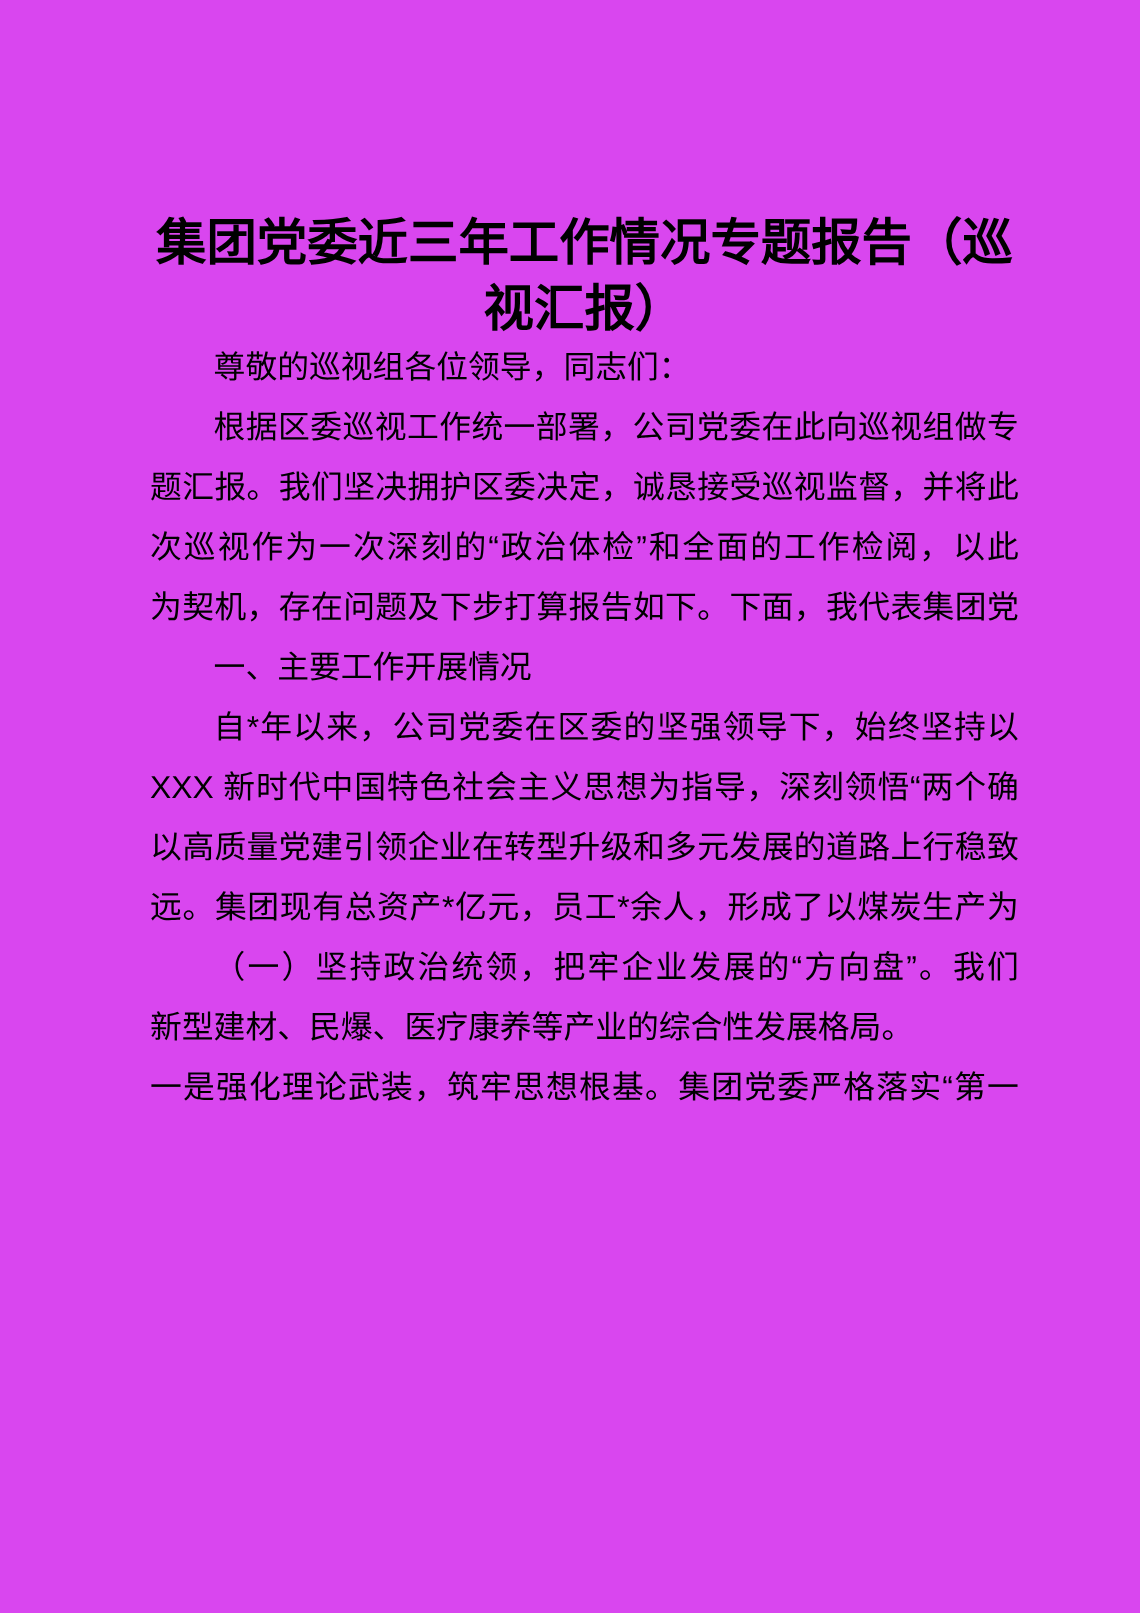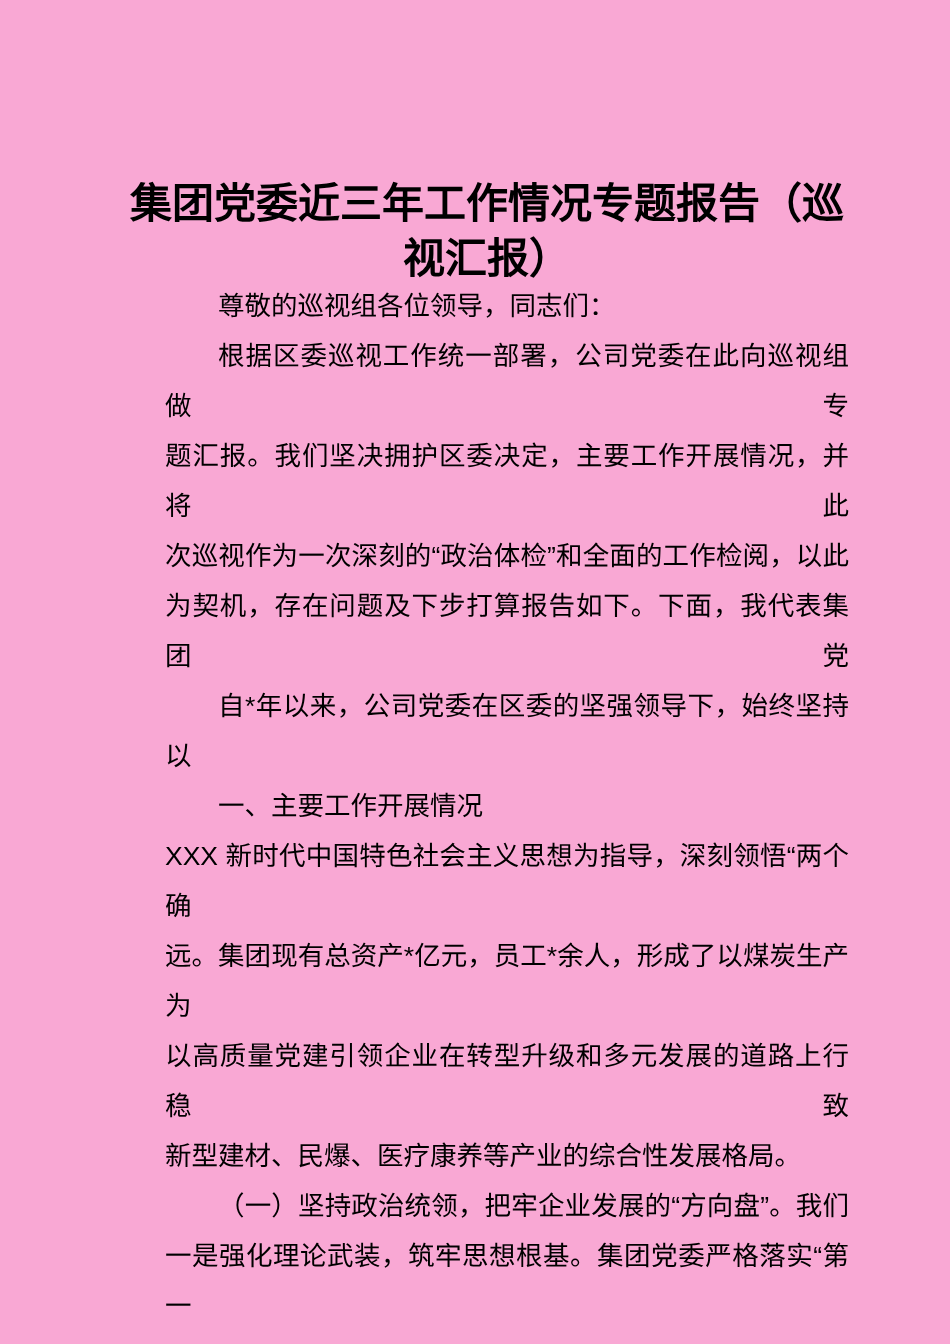--- a/index.html
+++ b/index.html
@@ -32,45 +32,44 @@
     top: 281px;
     width: 724px;
     font-family: "Liberation Sans", sans-serif;
     font-size: 26.5px;
     line-height: 50px;
   }
   .doc-body .line {
     text-align: justify;
     text-align-last: justify;
     text-justify: inter-character;
-    margin-left: 40px;
   }
   .doc-body .line.indent {
     text-indent: 2em;
   }
   .doc-body .line.para-end {
     text-align-last: left;
   }
 </style>
 </head>
 <body>
 
-<div class="page" style="background: #f9a8d4; color: rgb(0, 0, 0);">
+<div class="page" style="background: #d946ef; color: rgb(0, 0, 0);">
   <h1 class="doc-title">
       <div class="title-line">集团党委近三年工作情况专题报告（巡</div>
       <div class="title-line">视汇报）</div>
     </h1>
   <div class="doc-body">
       <div class="line indent para-end">尊敬的巡视组各位领导，同志们：</div>
       <div class="line indent">根据区委巡视工作统一部署，公司党委在此向巡视组做专</div>
-      <div class="line">题汇报。我们坚决拥护区委决定，主要工作开展情况，并将此</div>
+      <div class="line">题汇报。我们坚决拥护区委决定，诚恳接受巡视监督，并将此</div>
       <div class="line">次巡视作为一次深刻的“政治体检”和全面的工作检阅，以此</div>
       <div class="line">为契机，存在问题及下步打算报告如下。下面，我代表集团党</div>
+      <div class="line indent para-end">一、主要工作开展情况</div>
       <div class="line indent">自*年以来，公司党委在区委的坚强领导下，始终坚持以</div>
-      <div class="line indent para-end">一、主要工作开展情况</div>
       <div class="line">XXX 新时代中国特色社会主义思想为指导，深刻领悟“两个确</div>
+      <div class="line">以高质量党建引领企业在转型升级和多元发展的道路上行稳致</div>
       <div class="line">远。集团现有总资产*亿元，员工*余人，形成了以煤炭生产为</div>
-      <div class="line">以高质量党建引领企业在转型升级和多元发展的道路上行稳致</div>
+      <div class="line indent">（一）坚持政治统领，把牢企业发展的“方向盘”。我们</div>
       <div class="line para-end">新型建材、民爆、医疗康养等产业的综合性发展格局。</div>
-      <div class="line indent">（一）坚持政治统领，把牢企业发展的“方向盘”。我们</div>
       <div class="line">一是强化理论武装，筑牢思想根基。集团党委严格落实“第一</div>
     </div>
 </div>
 
 </body></html>

